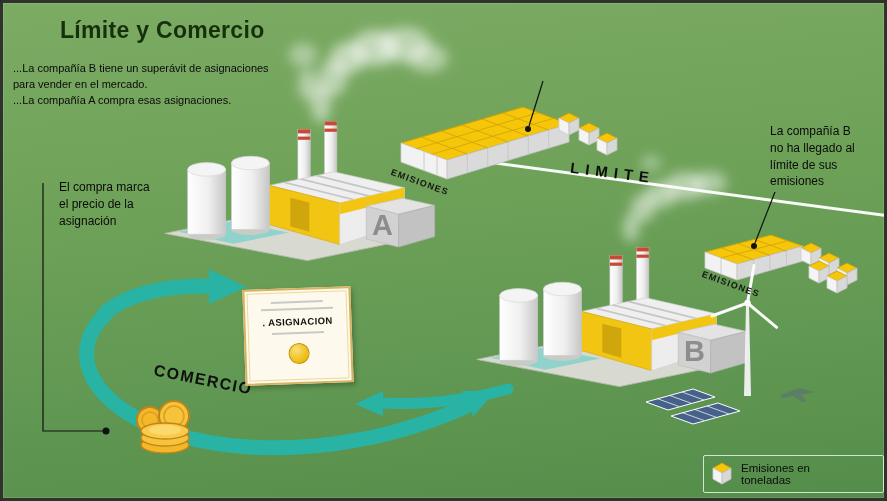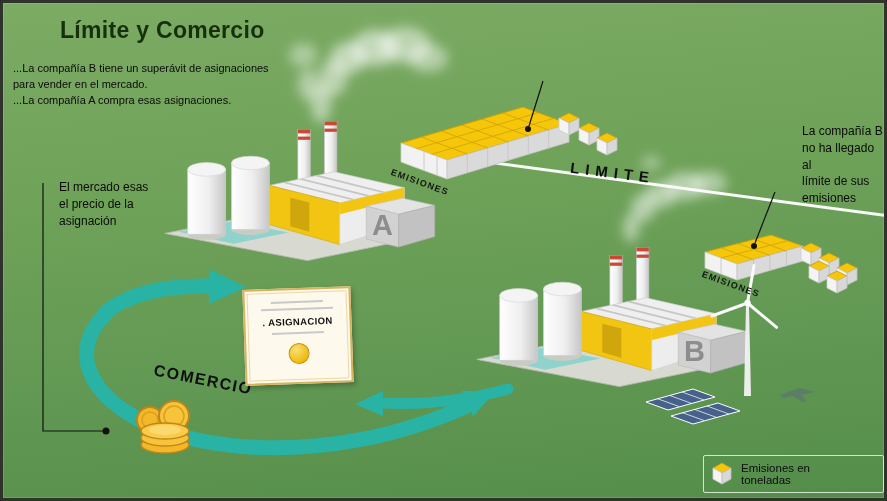--- a/index.html
+++ b/index.html
@@ -12,21 +12,21 @@
     border:3px solid #2f332c; border-radius:2px; overflow:hidden;
     box-shadow:inset 0 0 0 1px rgba(255,255,255,0.12);
   }
   .abs { position:absolute; }
   svg.scene { position:absolute; left:0; top:0; }
 
   .title { left:57px; top:14px; font-size:23px; font-weight:bold; color:#16300c; letter-spacing:.3px; }
   .intro { left:10px; top:58px; font-size:11px; color:#0a0a0a; line-height:1.45; white-space:pre-line; }
   .callout { font-size:12px; color:#0a0a0a; line-height:1.4; white-space:pre-line; }
   #callout-a { left:536px; top:23px; }
-  #callout-b { left:767px; top:120px;margin-left:32px; }
+  #callout-b { left:767px; top:120px; }
   #callout-market { left:56px; top:176px; }
 
   .limit-label { left:567px; top:161px; font-size:15px; font-weight:bold; letter-spacing:6px; color:#0e0e0e; transform:rotate(7deg); }
   .trade-label { left:150px; top:368px; font-size:16px; font-weight:bold; letter-spacing:1.5px; color:#0e0e0e; transform:rotate(11deg); }
   .emis-label { font-size:9px; font-weight:bold; letter-spacing:1.2px; color:#141414; transform-origin:left top; }
   #emisiones-a { left:390px; top:164px; transform:rotate(20deg); }
   #emisiones-b { left:701px; top:266px; transform:rotate(20deg); }
 
   .factory-letter { font-size:29px; font-weight:bold; color:#8d8d8d; }
   #letter-a { left:369px; top:206px; }
@@ -242,21 +242,21 @@
 
   <div class="abs title">Límite y Comercio</div>
   <div class="abs intro">...La compañía B tiene un superávit de asignaciones
 para vender en el mercado.
 ...La compañía A compra esas asignaciones.</div>
 
   <div class="abs callout" id="callout-b">La compañía B
 no ha llegado al
 límite de sus
 emisiones</div>
-  <div class="abs callout" id="callout-market">El mercado esas
+  <div class="abs callout" id="callout-market">El compra marca
 el precio de la
 asignación</div>
 
   <div class="abs limit-label">LIMITE</div>
   <div class="abs trade-label">COMERCIO</div>
   <div class="abs emis-label" id="emisiones-a">EMISIONES</div>
   <div class="abs emis-label" id="emisiones-b">EMISIONES</div>
 
   <div class="abs factory-letter" id="letter-a">A</div>
   <div class="abs factory-letter" id="letter-b">B</div>

